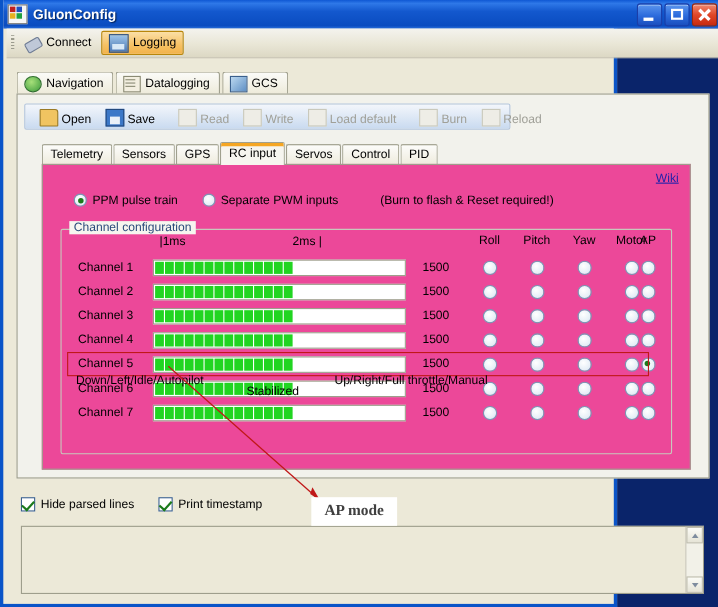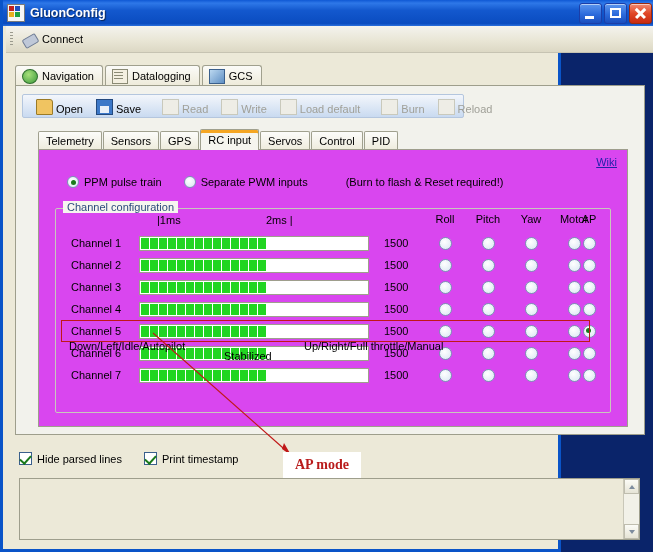--- a/index.html
+++ b/index.html
@@ -136,21 +136,21 @@
     background:linear-gradient(to bottom,#FCFCFA,#EEEBDC);
     border:1px solid #A0A08E;border-bottom:none;border-radius:2px 2px 0 0;
     cursor:pointer;white-space:nowrap;color:#000;
   }
   .stab.active{
     height:20px;background:#F6F5EF;box-shadow:inset 0 3px 0 #F5A623;
     position:relative;z-index:3;font-weight:normal;
   }
   #subpanel{
     position:absolute;left:22px;top:63px;width:590px;height:278px;
-    background:#d946ef;border:1px solid #9E9E8C;box-sizing:border-box;
+    background:#ec4899;border:1px solid #9E9E8C;box-sizing:border-box;
   }
   #wiki{
     position:absolute;right:10px;top:6px;color:#2222AA;text-decoration:underline;cursor:pointer;
     font-size:11px;
   }
   
   #moderow{position:absolute;left:28px;top:26px;display:flex;align-items:center;justify-content:space-between;}
   .radio{
     width:12px;height:12px;border-radius:50%;flex:0 0 auto;
     background:radial-gradient(circle at 40% 35%,#FFFFFF,#E4EDF6 70%);
@@ -168,21 +168,21 @@
     position:absolute;left:16px;top:58px;width:556px;height:205px;
     border:1px solid #C8C8BC;border-radius:2px;box-sizing:border-box;
   }
   #grouptitle{
     position:absolute;left:24px;top:51px;background:#F6F5EF;padding:0 4px;
     color:#2C4B7C;white-space:nowrap;
   }
   
   #scale{position:absolute;left:0;top:64px;width:590px;height:14px;}
   #scale span{position:absolute;white-space:nowrap;color:#000;}
-  #tick1{left:118px;}
+  #tick1{left:106px;}
   #tick2{left:227px;}
   
   .colhdr{position:absolute;top:63px;white-space:nowrap;text-align:center;width:42px;}
   
   .chrow{position:absolute;left:0;width:590px;height:22px;display:flex;align-items:center;}
   .chname{position:absolute;left:32px;width:62px;text-align:left;white-space:nowrap;}
   .bar{
     position:absolute;left:100px;width:230px;height:15px;
     background:#FFFFFF;border:1px solid #9E9E8C;box-sizing:border-box;
     padding:1px;overflow:hidden;
@@ -230,21 +230,21 @@
   .sarrow{position:absolute;left:4px;top:5px;width:0;height:0;
     border-left:3.5px solid transparent;border-right:3.5px solid transparent;}
   .sbtn.up .sarrow{border-bottom:4px solid #7E8C9E;}
   .sbtn.down .sarrow{border-top:4px solid #7E8C9E;}
 
   
   #annot{position:absolute;left:0;top:0;width:653px;height:552px;pointer-events:none;}
   #apmode{
     position:absolute;left:280px;top:452px;width:78px;height:26px;
     background:#FFFFFF;display:flex;align-items:center;justify-content:center;
-    color:#b91c1c;font-family:"Liberation Serif",serif;font-weight:bold;font-size:14px;
+    color:#404040;font-family:"Liberation Serif",serif;font-weight:bold;font-size:14px;
   }
 </style>
 </head>
 <body>
 
 <div id="window">
 
   <div id="titlebar">
     <div id="title-icon">
         <i></i>
@@ -264,20 +264,24 @@
         <span class="g g2"></span>
       </div>
   </div>
 
   <div id="toolbar">
     <div class="grip"></div>
     <div class="tbtn">
       <span class="ticon ic-plug"></span>
       <span>Connect</span>
     </div>
+    <div class="tbtn pressed">
+      <span class="ticon ic-log"></span>
+      <span>Logging</span>
+    </div>
   </div>
 
   <div id="tabstrip">
     <div class="mtab">
       <span class="mi mi-globe"></span>
       <span>Navigation</span>
     </div>
     <div class="mtab">
       <span class="mi mi-doc"></span>
       <span>Datalogging</span>

